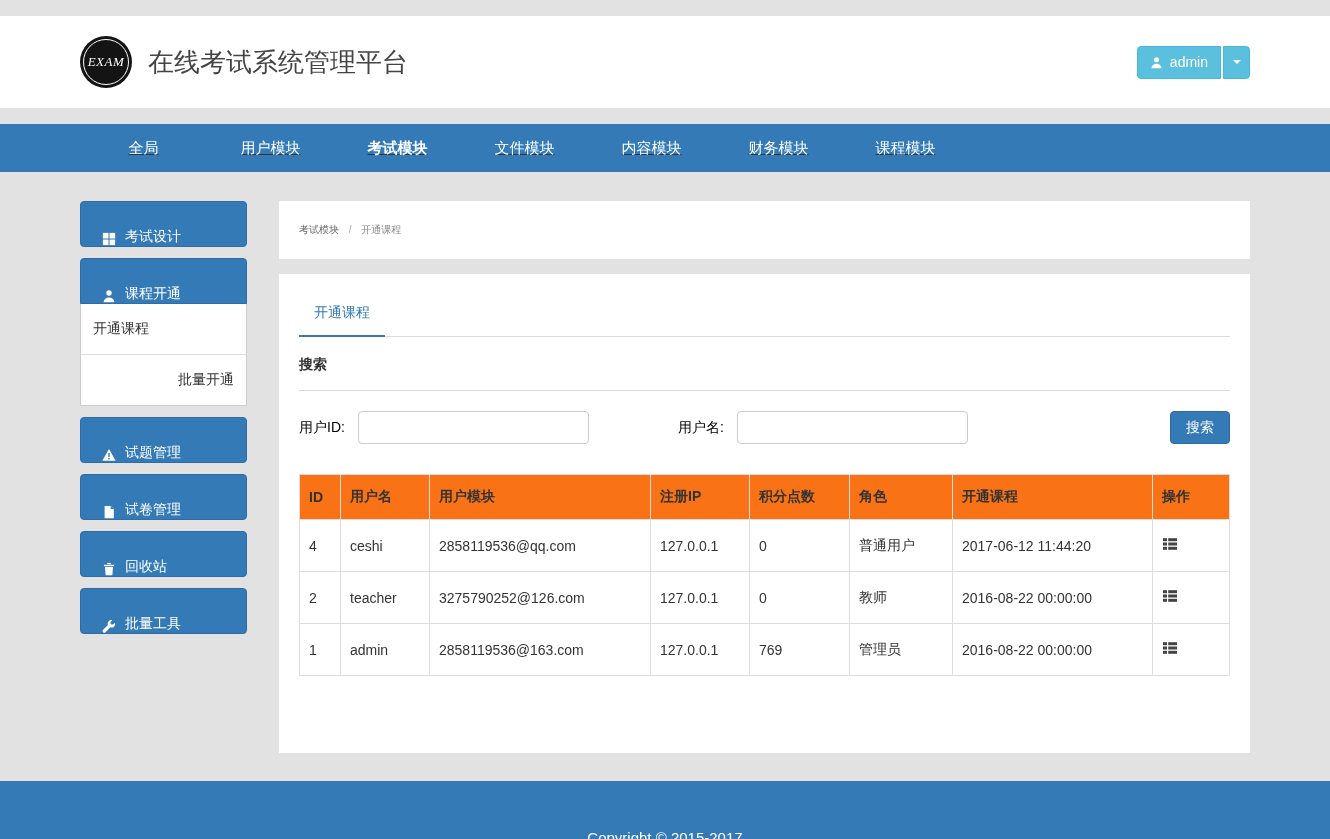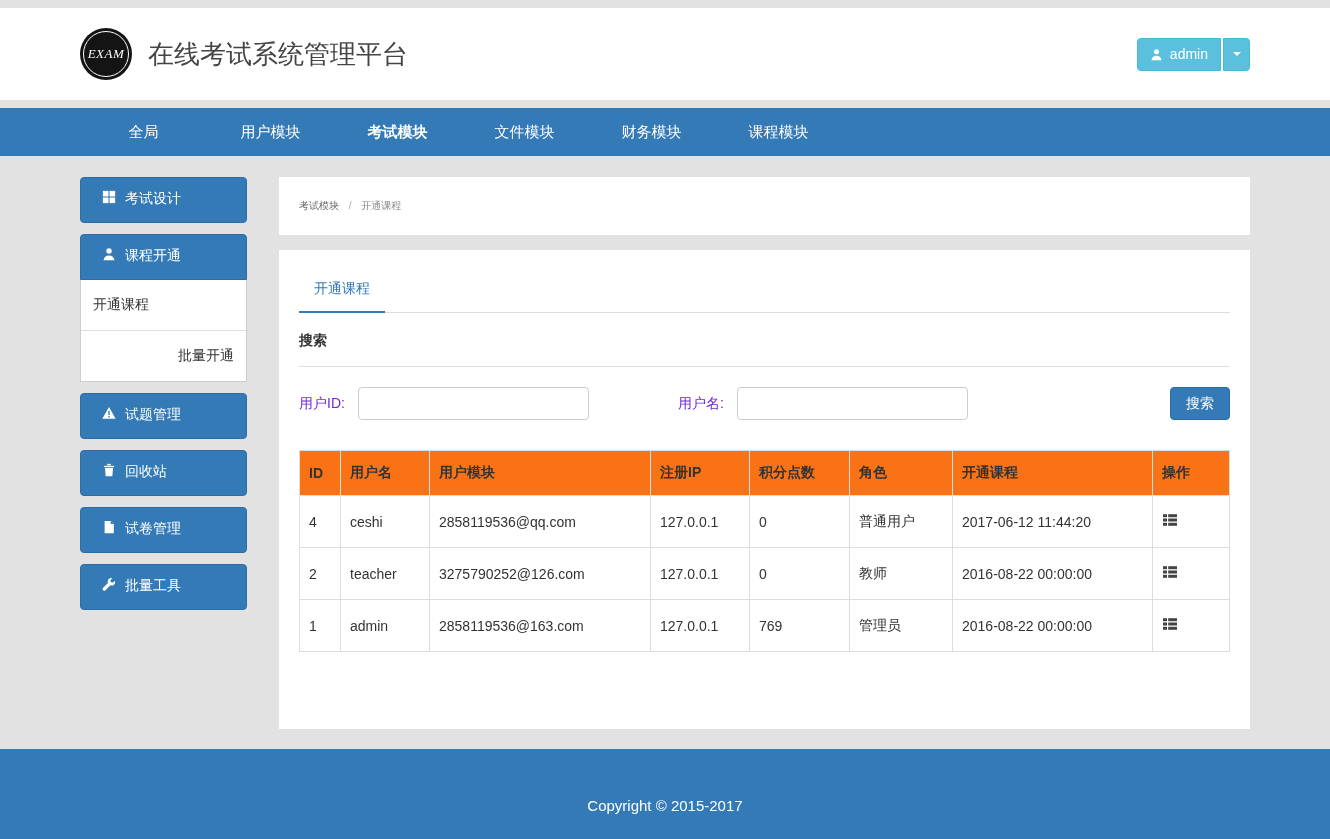--- a/index.html
+++ b/index.html
@@ -3,21 +3,21 @@
 <meta charset="utf-8">
 <style>
   * { box-sizing: border-box; }
   html,body { margin:0; padding:0; }
   body {
     background:#e2e2e2;
     font-family:"Liberation Sans","DejaVu Sans",sans-serif;
     color:#333;
     min-width:1330px;
   }
-  .container { width:1170px; margin:8px auto; }
+  .container { width:1170px; margin:16px auto; }
 
   
   .app-header { background:#fff; height:92px; }
   .header-inner { display:flex; align-items:center; height:100%; }
   .logo {
     width:52px; height:52px; border-radius:50%;
     background:#141414; color:#fff;
     display:flex; align-items:center; justify-content:center;
     font-family:"Liberation Serif","DejaVu Serif",serif;
     font-style:italic; font-size:13px; letter-spacing:0.5px;
@@ -38,34 +38,34 @@
   .caret-btn { width:27px; border-radius:0 4px 4px 0; margin-left:2px; }
   .caret {
     width:0; height:0; display:inline-block;
     border-left:4px solid transparent; border-right:4px solid transparent;
     border-top:4px solid #fff;
   }
   .icon-svg { display:inline-flex; align-items:center; }
 
   
   .main-nav { background:#337ab7; height:48px; }
-  .main-nav .container { display:flex; height:100%; }
+  .main-nav .container { display:flex; height:100%;text-decoration:underline; }
   .nav-item {
     width:127px; height:100%; display:flex; align-items:center; justify-content:center;
     color:#fff; font-size:15px; cursor:pointer;
   }
   .nav-item.active { font-weight:bold; }
 
   
   .content { display:flex; align-items:flex-start; padding:13px 0 12px; }
   .sidebar { width:167px; flex:0 0 auto; }
   .side-btn {
-    display:flex; align-items:flex-start; gap:9px;
+    display:flex; align-items:flex-end; gap:9px;
     background:#337ab7; border:1px solid #2e6da4; color:#fff;
-    width:100%; height:46px; padding:12px 0 0 21px;
+    width:100%; height:46px; padding:1px 0 0 21px;
     border-radius:4px; font-size:14px; cursor:pointer;
     margin-bottom:11px; text-align:left;
     font-family:inherit;
   }
   .side-btn.has-sub { margin-bottom:0; border-radius:4px 4px 0 0; }
   .side-submenu { background:#fff; border:1px solid #ccc; border-top:none; margin-bottom:11px; }
   .submenu-item {
     padding:16px 12px; font-size:14px; color:#333; cursor:pointer;
     border-bottom:1px solid #ddd; background:#fff;
   }
@@ -80,21 +80,21 @@
 
   .main-panel { background:#fff; margin-top:15px; padding:18px 20px 77px; }
   .tab-row { border-bottom:1px solid #ddd; }
   .tab {
     display:inline-block; color:#337ab7; font-size:14px;
     padding:12px 15px 13px; border-bottom:2px solid #337ab7;
     margin-bottom:-1px; cursor:pointer;
   }
   .search-title { font-weight:bold; font-size:14px; padding:19px 0 16px; border-bottom:1px solid #ddd; }
   .form-row { display:flex; align-items:center; padding:20px 0 6px; font-size:14px; }
-  .form-label { color:#6d28d9; margin-right:13px; }
+  .form-label { color:#000000; margin-right:13px; }
   .form-label.second { margin-left:89px; }
   .form-input {
     width:231px; height:33px; border:1px solid #ccc; border-radius:4px;
     padding:0 10px; font-size:14px; color:#333; background:#fff;
   }
   .search-btn {
     margin-left:auto; background:#337ab7; border:1px solid #2e6da4; color:#fff;
     height:33px; padding:0 15px; border-radius:4px; font-size:14px; cursor:pointer;
   }
 
@@ -134,20 +134,21 @@
     </div>
   </div>
 </header>
 
 <nav class="main-nav">
   <div class="container" id="nav-items">
       <div class="nav-item">全局</div>
       <div class="nav-item">用户模块</div>
       <div class="nav-item active">考试模块</div>
       <div class="nav-item">文件模块</div>
+      <div class="nav-item">内容模块</div>
       <div class="nav-item">财务模块</div>
       <div class="nav-item">课程模块</div>
     </div>
 </nav>
 
 <div class="container content">
   <aside class="sidebar" id="sidebar">
       <button class="side-btn">
         <span class="s-icon icon-svg">
           <svg viewBox="0 0 16 16" width="14" height="14" fill="#fff">
@@ -177,36 +178,36 @@
           <svg viewBox="0 0 16 16" width="14" height="14">
             <path fill="#fff" d="M8 1 15.6 14.6H.4z"></path>
             <rect x="7.2" y="5.6" width="1.6" height="4.6" fill="#337ab7"></rect>
             <rect x="7.2" y="11.4" width="1.6" height="1.7" fill="#337ab7"></rect>
           </svg>
         </span>
         <span>试题管理</span>
       </button>
       <button class="side-btn">
         <span class="s-icon icon-svg">
+          <svg viewBox="0 0 16 16" width="14" height="14">
+            <path fill="#fff" d="M3 1h7l3.5 3.5V15H3z"></path>
+            <path fill="#337ab7" d="M10 1l3.5 3.5H10z"></path>
+          </svg>
+        </span>
+        <span>试卷管理</span>
+      </button>
+      <button class="side-btn">
+        <span class="s-icon icon-svg">
           <svg viewBox="0 0 16 16" width="14" height="14" fill="#fff">
             <rect x="6" y="1" width="4" height="1.6"></rect>
             <rect x="2.2" y="3.2" width="11.6" height="1.6"></rect>
             <path d="M3.4 5.6h9.2L11.8 15H4.2z"></path>
           </svg>
         </span>
         <span>回收站</span>
-      </button>
-      <button class="side-btn">
-        <span class="s-icon icon-svg">
-          <svg viewBox="0 0 16 16" width="14" height="14">
-            <path fill="#fff" d="M3 1h7l3.5 3.5V15H3z"></path>
-            <path fill="#337ab7" d="M10 1l3.5 3.5H10z"></path>
-          </svg>
-        </span>
-        <span>试卷管理</span>
       </button>
       <button class="side-btn">
         <span class="s-icon icon-svg">
           <svg viewBox="0 0 16 16" width="14" height="14" fill="#fff">
             <path d="M14.8 4.6a4 4 0 0 1-5.3 4.9L4 15a1.9 1.9 0 0 1-2.7-2.7l5.5-5.5a4 4 0 0 1 4.9-5.3L9.6 3.6l.5 2.3 2.3.5z"></path>
           </svg>
         </span>
         <span>批量工具</span>
       </button>
     </aside>

